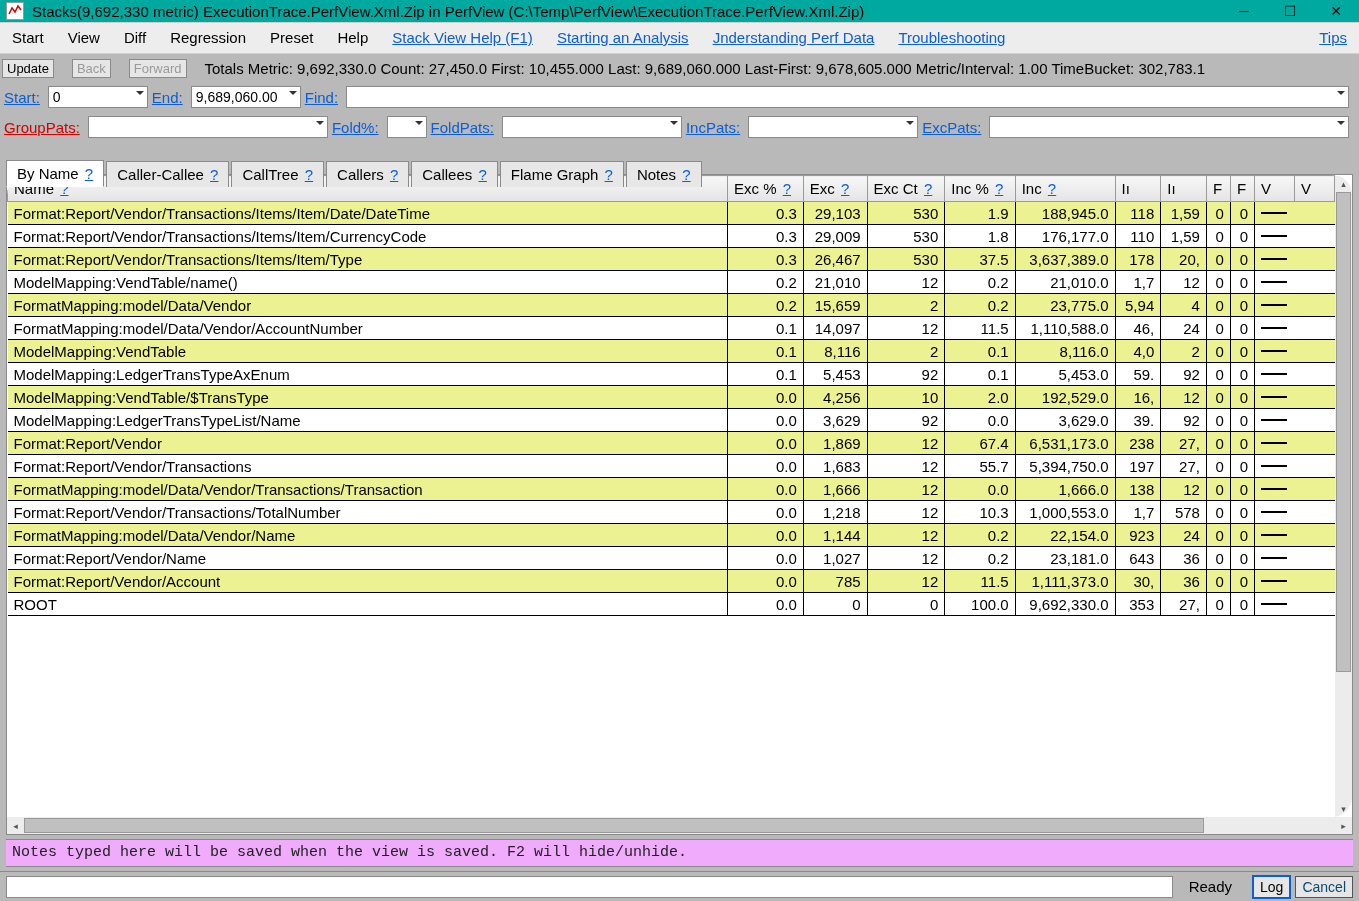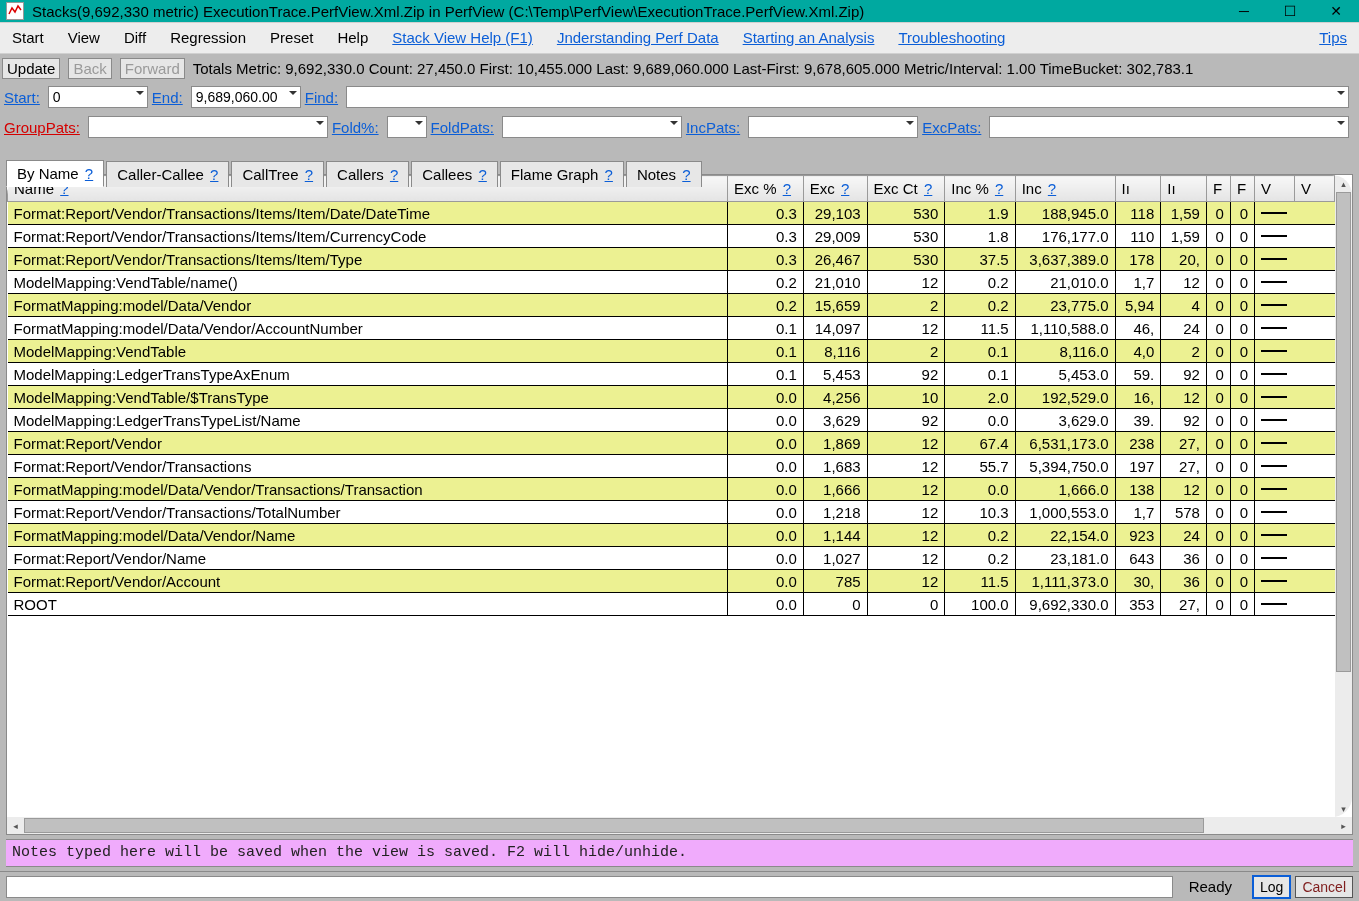--- a/index.html
+++ b/index.html
@@ -67,23 +67,23 @@
     display: flex;
     align-items: center;
     font-size: 15px;
     color: #000;
     padding-left: 2px;
     white-space: nowrap;
   }
   .toolbar .btn {
     background: #e6e6e6;
     border: 1px solid #8a8a8a;
-    font-size: 15px;
+    font-size: 13px;
     padding: 1px 4px;
-    margin-right: 8px;
+    margin-right: 18px;
     font-family: inherit;
   }
   .toolbar .btn.disabled { color: #9a9a9a; }
   .toolbar .totals { }
   
   .paramrow {
     background: #b9b9b9;
     height: 30px;
     display: flex;
     align-items: center;
@@ -253,21 +253,21 @@
     background: #e6e6e6;
     border: 1px solid #555;
     font-size: 14px;
     padding: 2px 6px;
     margin-left: 4px;
     font-family: inherit;
   }
   .statusbar .btn.active {
     border: 2px solid #0b5ed7;
   }
-  .statusbar .btn.cancel { color:#7f1d1d; }
+  .statusbar .btn.cancel { color:#0c4a6e; }
 </style>
 </head>
 <body>
 
 <div class="titlebar">
   <div class="app-icon">
     <svg width="14" height="14" viewBox="0 0 14 14">
         <polyline points="1,10 4,4 7,8 10,2 13,6" stroke="#d00" stroke-width="1.5" fill="none"></polyline>
       </svg>
   </div>
@@ -280,22 +280,22 @@
 </div>
 
 <div class="menubar">
   <span class="menu-item">Start</span>
   <span class="menu-item">View</span>
   <span class="menu-item">Diff</span>
   <span class="menu-item">Regression</span>
   <span class="menu-item">Preset</span>
   <span class="menu-item">Help</span>
   <span class="link">Stack View Help (F1)</span>
+  <span class="link">Starting an Analysis</span>
   <span class="link">Jnderstanding Perf Data</span>
-  <span class="link">Starting an Analysis</span>
   <span class="link">Troubleshooting</span>
   <span class="spacer"></span>
   <span class="link">Tips</span>
 </div>
 
 <div class="toolbar">
   <button class="btn">Update</button>
   <button class="btn disabled">Back</button>
   <button class="btn disabled">Forward</button>
   <span class="totals">Totals Metric: 9,692,330.0   Count: 27,450.0   First: 10,455.000  Last: 9,689,060.000   Last-First: 9,678,605.000   Metric/Interval: 1.00   TimeBucket: 302,783.1</span>

